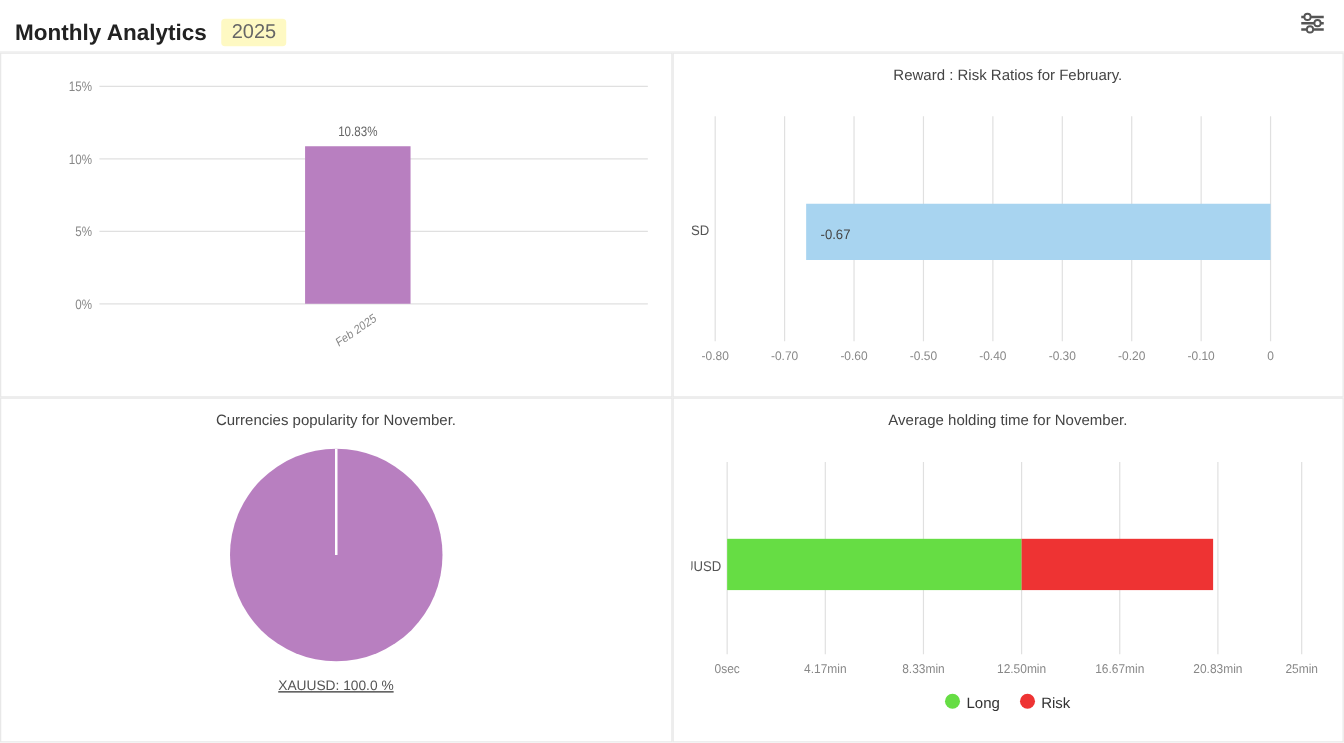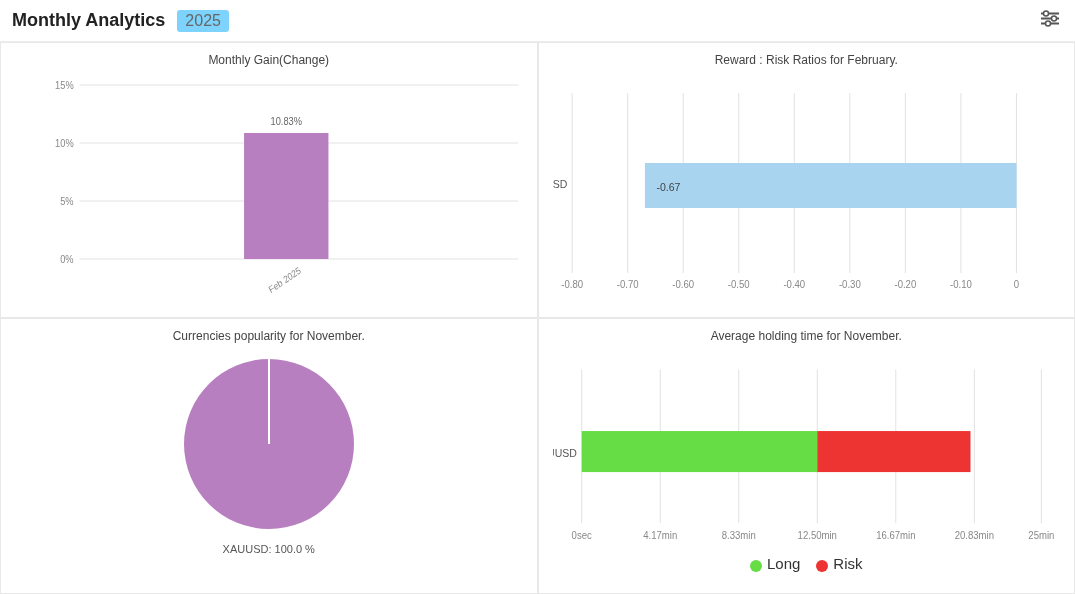--- a/index.html
+++ b/index.html
@@ -8,38 +8,38 @@
       background: #fff;
       width: 1075px;
       height: 594px;
       overflow: hidden;
       font-size: 12px;
       color: #333;
     }
 
     .header {
       display: flex;
-      align-items: center;
+      align-items: flex-end;
       padding: 4px 12px;
       border-bottom: 1px solid #eee;
       height: 42px;
       position: relative;
     }
 
     .header-title {
       font-size: 18px;
       font-weight: bold;
       color: #222;
     }
 
     .header-year {
       margin-left: 12px;
       font-size: 16px;
       color: #666;
-      background: #7dd3fc;
+      background: #fef9c3;
       padding: 2px 8px;
       border-radius: 3px;
     }
 
     .header-settings {
       position: absolute;
       right: 14px;
       top: 50%;
       transform: translateY(-50%);
       cursor: pointer;
@@ -83,41 +83,42 @@
       height: 220px;
     }
 
     
     .pie-chart-area {
       display: flex;
       flex-direction: column;
       align-items: center;
       height: 220px;
       position: relative;
+      text-decoration: underline;
     }
 
     
     .holding-time-area {
       height: 200px;
       position: relative;
     }
 
     .legend-area {
       display: flex;
       justify-content: center;
       align-items: center;
       gap: 16px;
       margin-top: 6px;
     }
 
     .legend-item {
       display: flex;
-      align-items: flex-end;
+      align-items: flex-start;
       gap: 5px;
-      font-size: 15px;
+      font-size: 12px;
     }
 
     .legend-dot {
       width: 12px;
       height: 12px;
       border-radius: 50%;
     }
   </style>
 </head>
 <body>
@@ -133,21 +134,20 @@
       <circle cx="7" cy="4" r="2.5" fill="white" stroke="#555" stroke-width="1.5"></circle>
       <circle cx="15" cy="9" r="2.5" fill="white" stroke="#555" stroke-width="1.5"></circle>
       <circle cx="9" cy="14" r="2.5" fill="white" stroke="#555" stroke-width="1.5"></circle>
     </svg>
   </div>
 </div>
 
 <div class="charts-grid">
 
   <div class="chart-panel">
-    <div class="chart-title">Monthly Gain(Change)</div>
     <div class="bar-chart-area">
       <svg width="100%" height="100%" viewBox="0 0 560 230" preserveAspectRatio="none">
 
         <text x="28" y="16" font-size="11" fill="#888" text-anchor="end">15%</text>
         <text x="28" y="74" font-size="11" fill="#888" text-anchor="end">10%</text>
         <text x="28" y="132" font-size="11" fill="#888" text-anchor="end">5%</text>
         <text x="28" y="190" font-size="11" fill="#888" text-anchor="end">0%</text>
 
         <line x1="35" y1="12" x2="555" y2="12" stroke="#e0e0e0" stroke-width="1"></line>
         <line x1="35" y1="70" x2="555" y2="70" stroke="#e0e0e0" stroke-width="1"></line>

